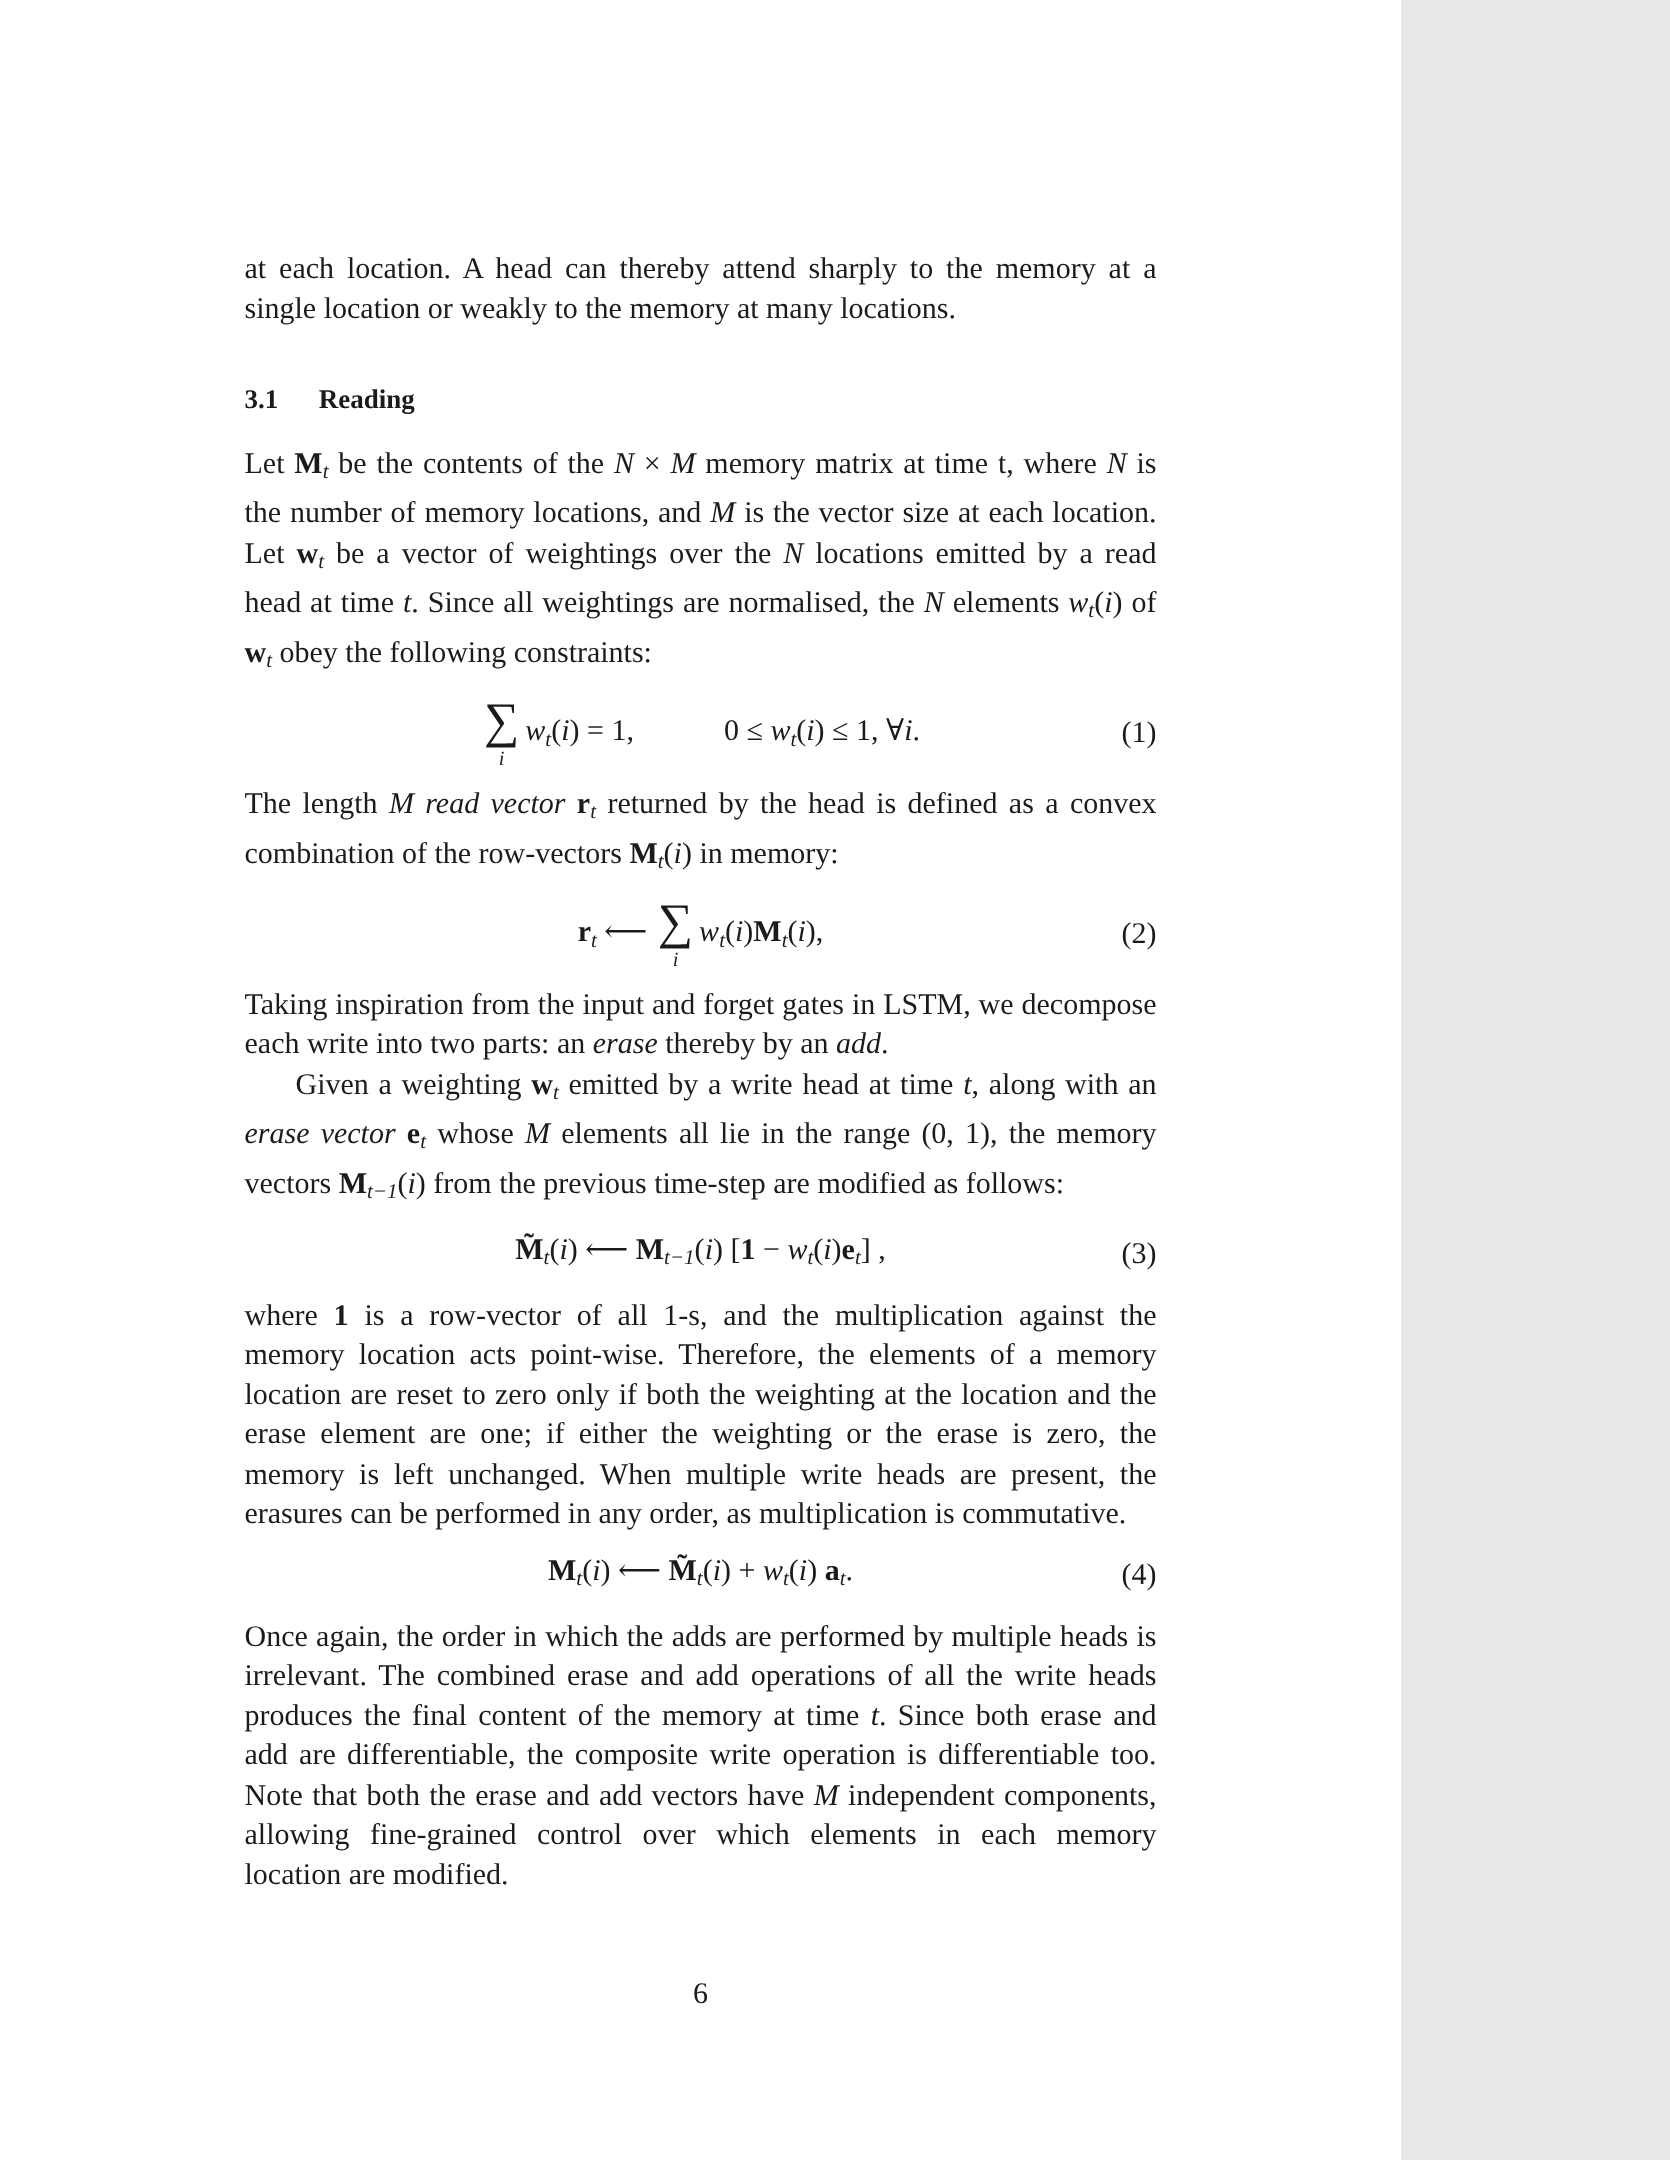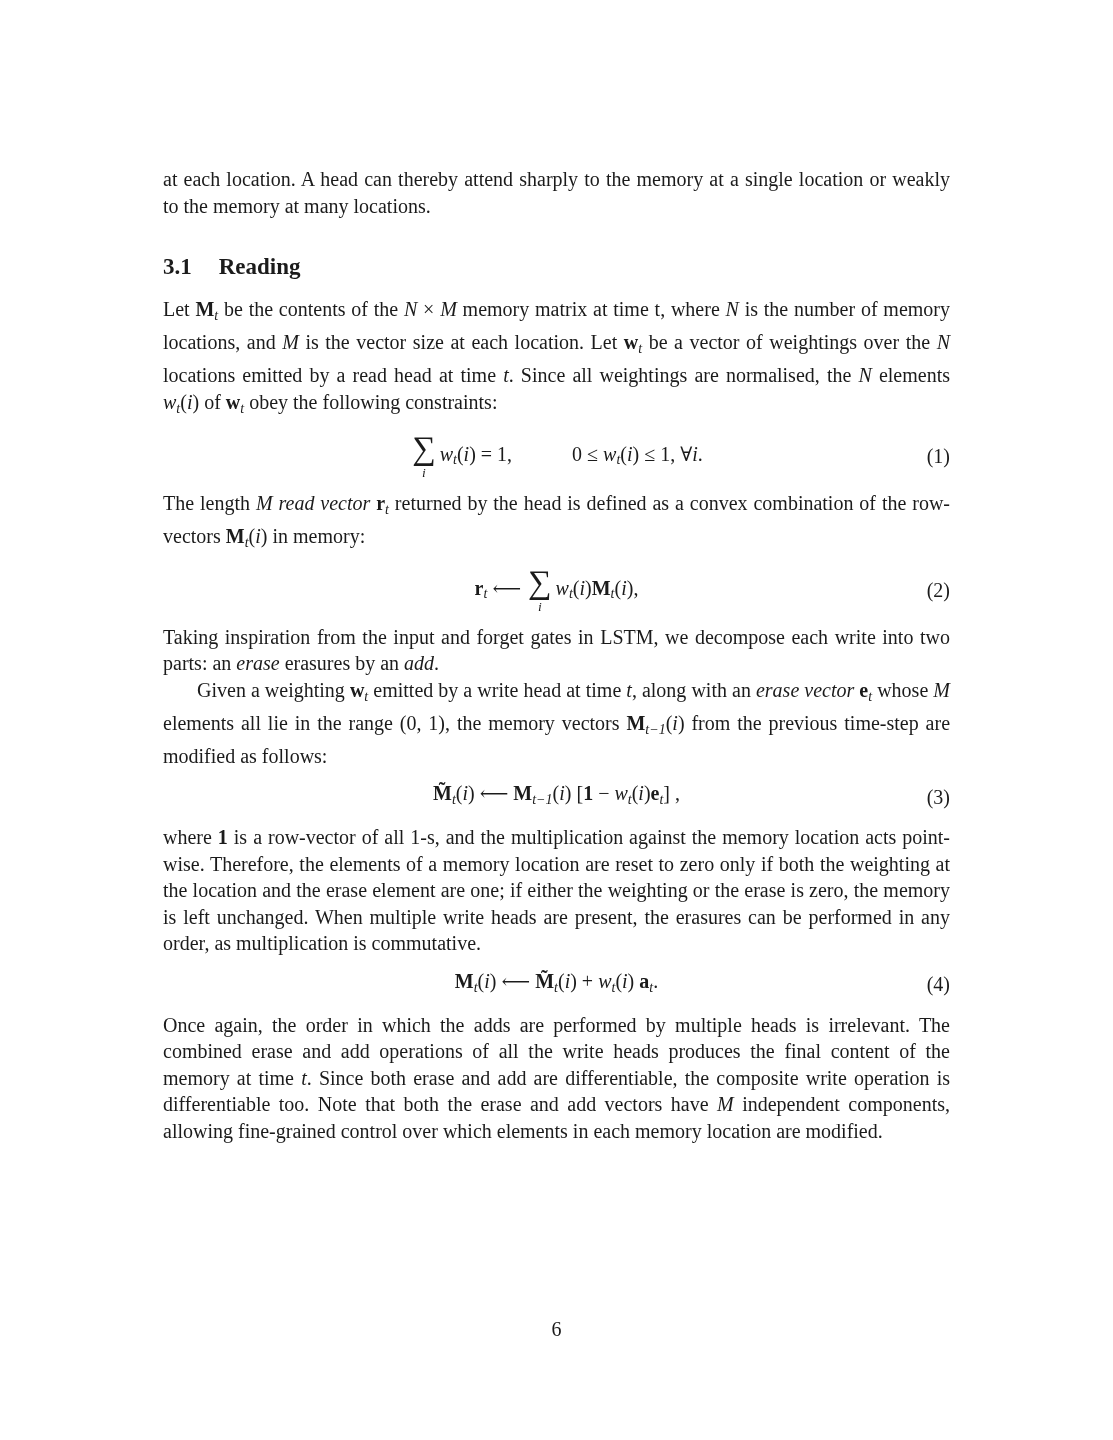--- a/index.html
+++ b/index.html
@@ -1,24 +1,24 @@
 <!DOCTYPE html>
 <html><head>
 <meta charset="utf-8">
 <style>
   html,body{margin:0;padding:0;background:#e8e8e8;}
   .page{
-    width:1113px;height:1440px;background:#ffffff;color:#1b1b1b;
+    width:934px;height:1440px;background:#ffffff;color:#1b1b1b;
     box-sizing:border-box;padding:166px 163px 0 163px;position:relative;
     font-family:"Liberation Serif","DejaVu Serif",serif;
     font-size:20px;line-height:26.5px;overflow:hidden;
   }
   .para{text-align:justify;margin:0;}
   .para.indent{text-indent:34px;}
-  .heading{font-weight:bold;font-size:23px;line-height:29px;margin:33px 0 15px 0;}
+  .heading{font-weight:bold;font-size:18px;line-height:29px;margin:33px 0 15px 0;}
   .h-num{margin-right:27px;}
   .equation{position:relative;text-align:center;margin:11px 0;}
   .eq-inner{display:inline-block;vertical-align:middle;white-space:nowrap;}
   .eq-num{position:absolute;right:0;top:50%;transform:translateY(-50%);}
   .rm{font-style:normal;}
   .it{font-style:italic;}
   .bf{font-weight:bold;}
   .sub{font-size:14px;font-style:italic;vertical-align:-0.25em;}
   .gap{display:inline-block;width:60px;}
   .sum{display:inline-flex;flex-direction:column;align-items:center;vertical-align:middle;margin:0 4px 0 2px;}
@@ -36,21 +36,21 @@
       <div class="para"><span class="rm">Let </span><span class="bf">M</span><span class="sub">t</span><span class="rm"> be the contents of the </span><span class="it">N</span><span class="rm"> × </span><span class="it">M</span><span class="rm"> memory matrix at time t, where </span><span class="it">N</span><span class="rm"> is the number of memory locations, and </span><span class="it">M</span><span class="rm"> is the vector size at each location. Let </span><span class="bf">w</span><span class="sub">t</span><span class="rm"> be a vector of weightings over the </span><span class="it">N</span><span class="rm"> locations emitted by a read head at time </span><span class="it">t</span><span class="rm">. Since all weightings are normalised, the </span><span class="it">N</span><span class="rm"> elements </span><span class="it">w</span><span class="sub">t</span><span class="rm">(</span><span class="it">i</span><span class="rm">)</span><span class="rm"> of </span><span class="bf">w</span><span class="sub">t</span><span class="rm"> obey the following constraints:</span></div>
       <div class="equation"><span class="eq-inner"><span class="sum">
             <span class="sum-sigma">∑</span>
             <span class="sum-limit">i</span>
           </span><span class="it">w</span><span class="sub">t</span><span class="rm">(</span><span class="it">i</span><span class="rm">) = 1,</span><span class="gap"></span><span class="rm">0 ≤ </span><span class="it">w</span><span class="sub">t</span><span class="rm">(</span><span class="it">i</span><span class="rm">) ≤ 1, ∀</span><span class="it">i</span><span class="rm">.</span></span><span class="eq-num">(1)</span></div>
       <div class="para"><span class="rm">The length </span><span class="it">M</span><span class="rm"> </span><span class="it">read vector </span><span class="bf">r</span><span class="sub">t</span><span class="rm"> returned by the head is defined as a convex combination of the row-vectors </span><span class="bf">M</span><span class="sub">t</span><span class="rm">(</span><span class="it">i</span><span class="rm">)</span><span class="rm"> in memory:</span></div>
       <div class="equation"><span class="eq-inner"><span class="bf">r</span><span class="sub">t</span><span class="rm"> ⟵ </span><span class="sum">
             <span class="sum-sigma">∑</span>
             <span class="sum-limit">i</span>
           </span><span class="it">w</span><span class="sub">t</span><span class="rm">(</span><span class="it">i</span><span class="rm">)</span><span class="bf">M</span><span class="sub">t</span><span class="rm">(</span><span class="it">i</span><span class="rm">),</span></span><span class="eq-num">(2)</span></div>
-      <div class="para"><span class="rm">Taking inspiration from the input and forget gates in LSTM, we decompose each write into two parts: an </span><span class="it">erase</span><span class="rm"> erasures by an </span><span class="it">add</span><span class="rm">.</span></div>
+      <div class="para"><span class="rm">Taking inspiration from the input and forget gates in LSTM, we decompose each write into two parts: an </span><span class="it">erase</span><span class="rm"> thereby by an </span><span class="it">add</span><span class="rm">.</span></div>
       <div class="para indent"><span class="rm">Given a weighting </span><span class="bf">w</span><span class="sub">t</span><span class="rm"> emitted by a write head at time </span><span class="it">t</span><span class="rm">, along with an </span><span class="it">erase vector</span><span class="rm"> </span><span class="bf">e</span><span class="sub">t</span><span class="rm"> whose </span><span class="it">M</span><span class="rm"> elements all lie in the range </span><span class="rm">(0, 1)</span><span class="rm">, the memory vectors </span><span class="bf">M</span><span class="sub">t−1</span><span class="rm">(</span><span class="it">i</span><span class="rm">)</span><span class="rm"> from the previous time-step are modified as follows:</span></div>
       <div class="equation"><span class="eq-inner"><span class="bf">M̃</span><span class="sub">t</span><span class="rm">(</span><span class="it">i</span><span class="rm">)</span><span class="rm"> ⟵ </span><span class="bf">M</span><span class="sub">t−1</span><span class="rm">(</span><span class="it">i</span><span class="rm">) [</span><span class="bf">1</span><span class="rm"> − </span><span class="it">w</span><span class="sub">t</span><span class="rm">(</span><span class="it">i</span><span class="rm">)</span><span class="bf">e</span><span class="sub">t</span><span class="rm">] ,</span></span><span class="eq-num">(3)</span></div>
       <div class="para"><span class="rm">where </span><span class="bf">1</span><span class="rm"> is a row-vector of all 1-s, and the multiplication against the memory location acts point-wise. Therefore, the elements of a memory location are reset to zero only if both the weighting at the location and the erase element are one; if either the weighting or the erase is zero, the memory is left unchanged. When multiple write heads are present, the erasures can be performed in any order, as multiplication is commutative.</span></div>
       <div class="equation"><span class="eq-inner"><span class="bf">M</span><span class="sub">t</span><span class="rm">(</span><span class="it">i</span><span class="rm">)</span><span class="rm"> ⟵ </span><span class="bf">M̃</span><span class="sub">t</span><span class="rm">(</span><span class="it">i</span><span class="rm">)</span><span class="rm"> + </span><span class="it">w</span><span class="sub">t</span><span class="rm">(</span><span class="it">i</span><span class="rm">) </span><span class="bf">a</span><span class="sub">t</span><span class="rm">.</span></span><span class="eq-num">(4)</span></div>
       <div class="para"><span class="rm">Once again, the order in which the adds are performed by multiple heads is irrelevant. The combined erase and add operations of all the write heads produces the final content of the memory at time </span><span class="it">t</span><span class="rm">. Since both erase and add are differentiable, the composite write operation is differentiable too. Note that both the erase and add vectors have </span><span class="it">M</span><span class="rm"> independent components, allowing fine-grained control over which elements in each memory location are modified.</span></div>
     </div>
   <div class="page-number">6</div>
 </div>
 
 </body></html>

